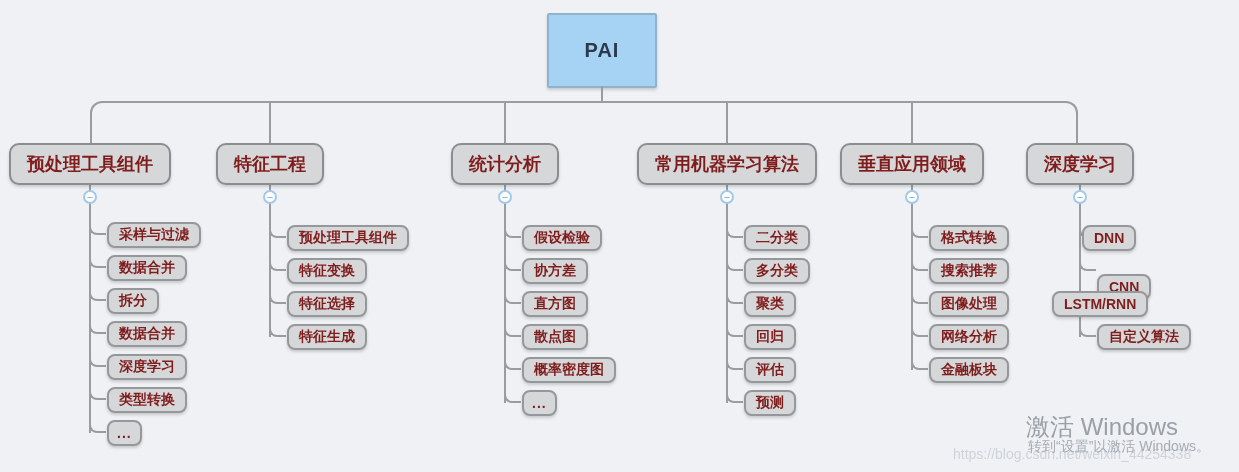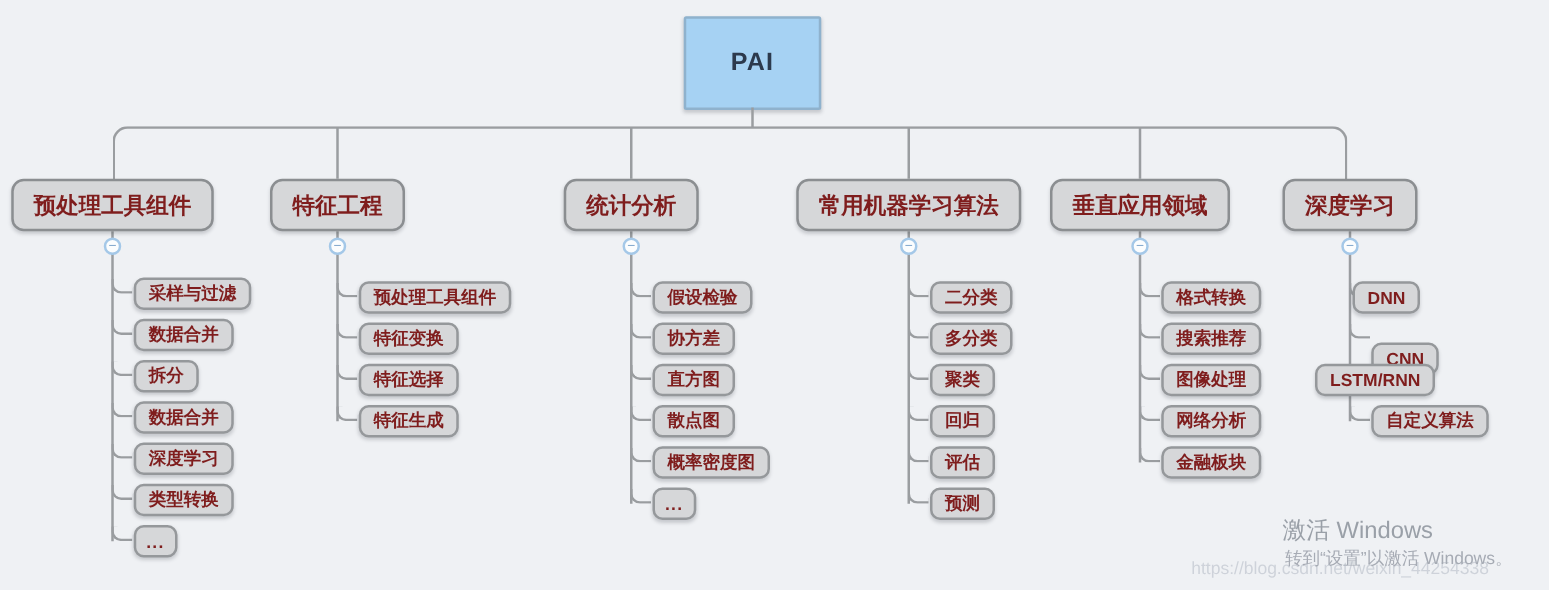--- a/index.html
+++ b/index.html
@@ -43,21 +43,21 @@
     border-left:2px solid #9a9da0;border-bottom:2px solid #9a9da0;
     border-bottom-left-radius:8px;
   }
   .collapse{
     position:absolute;top:190px;width:14px;height:14px;box-sizing:border-box;
     background:#fbfdfe;border:2px solid #a4c8e8;border-radius:50%;
     display:flex;align-items:center;justify-content:center;
     font-size:11px;line-height:1;color:#7fa6cc;cursor:pointer;z-index:3;
   }
   
-  .wm-title{position:absolute;left:1026px;top:411px;font-size:19px;color:#9aa0a8;z-index:5;}
+  .wm-title{position:absolute;left:1026px;top:411px;font-size:24px;color:#9aa0a8;z-index:5;}
   .wm-sub{position:absolute;left:1028px;top:438px;font-size:14px;color:#a6abb4;z-index:5;}
   .wm-url{position:absolute;left:953px;top:446px;font-size:14px;color:#b9bfc9;opacity:.6;z-index:4;}
 </style>
 </head>
 <body>
 
 <div class="node root-node">PAI</div>
 <div class="stem"></div>
 <div class="bus"></div>
 <div class="drop" style="left:269px"></div>

